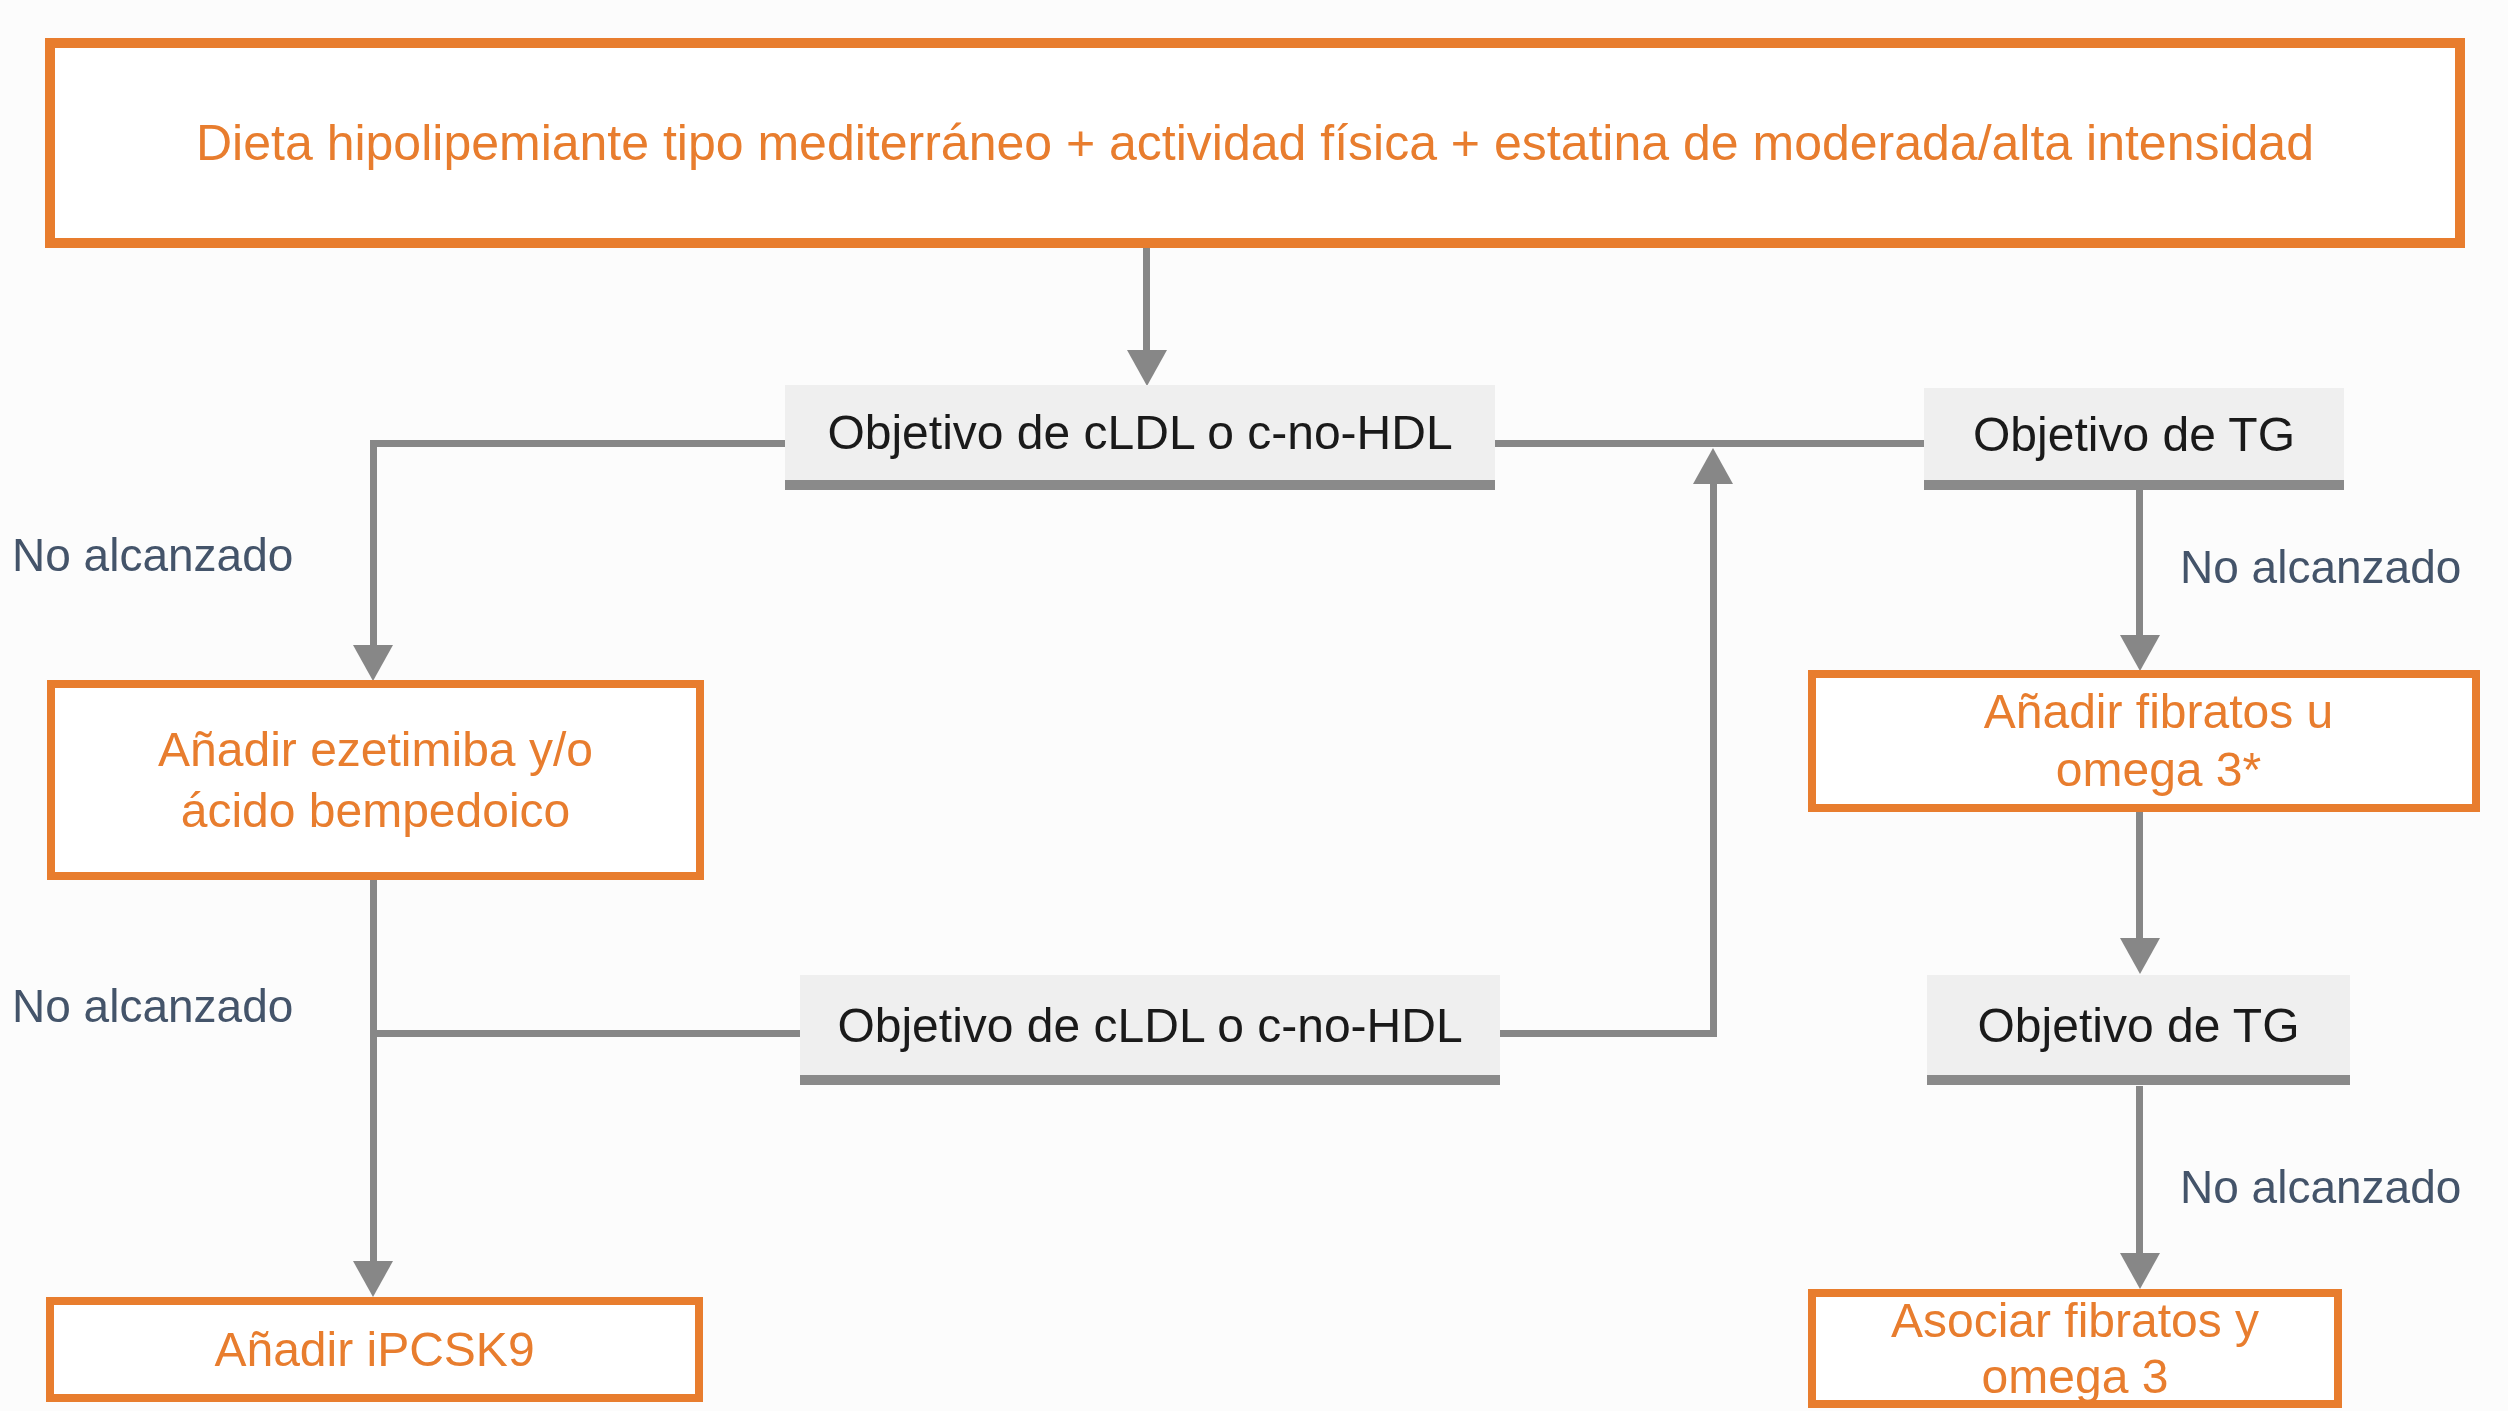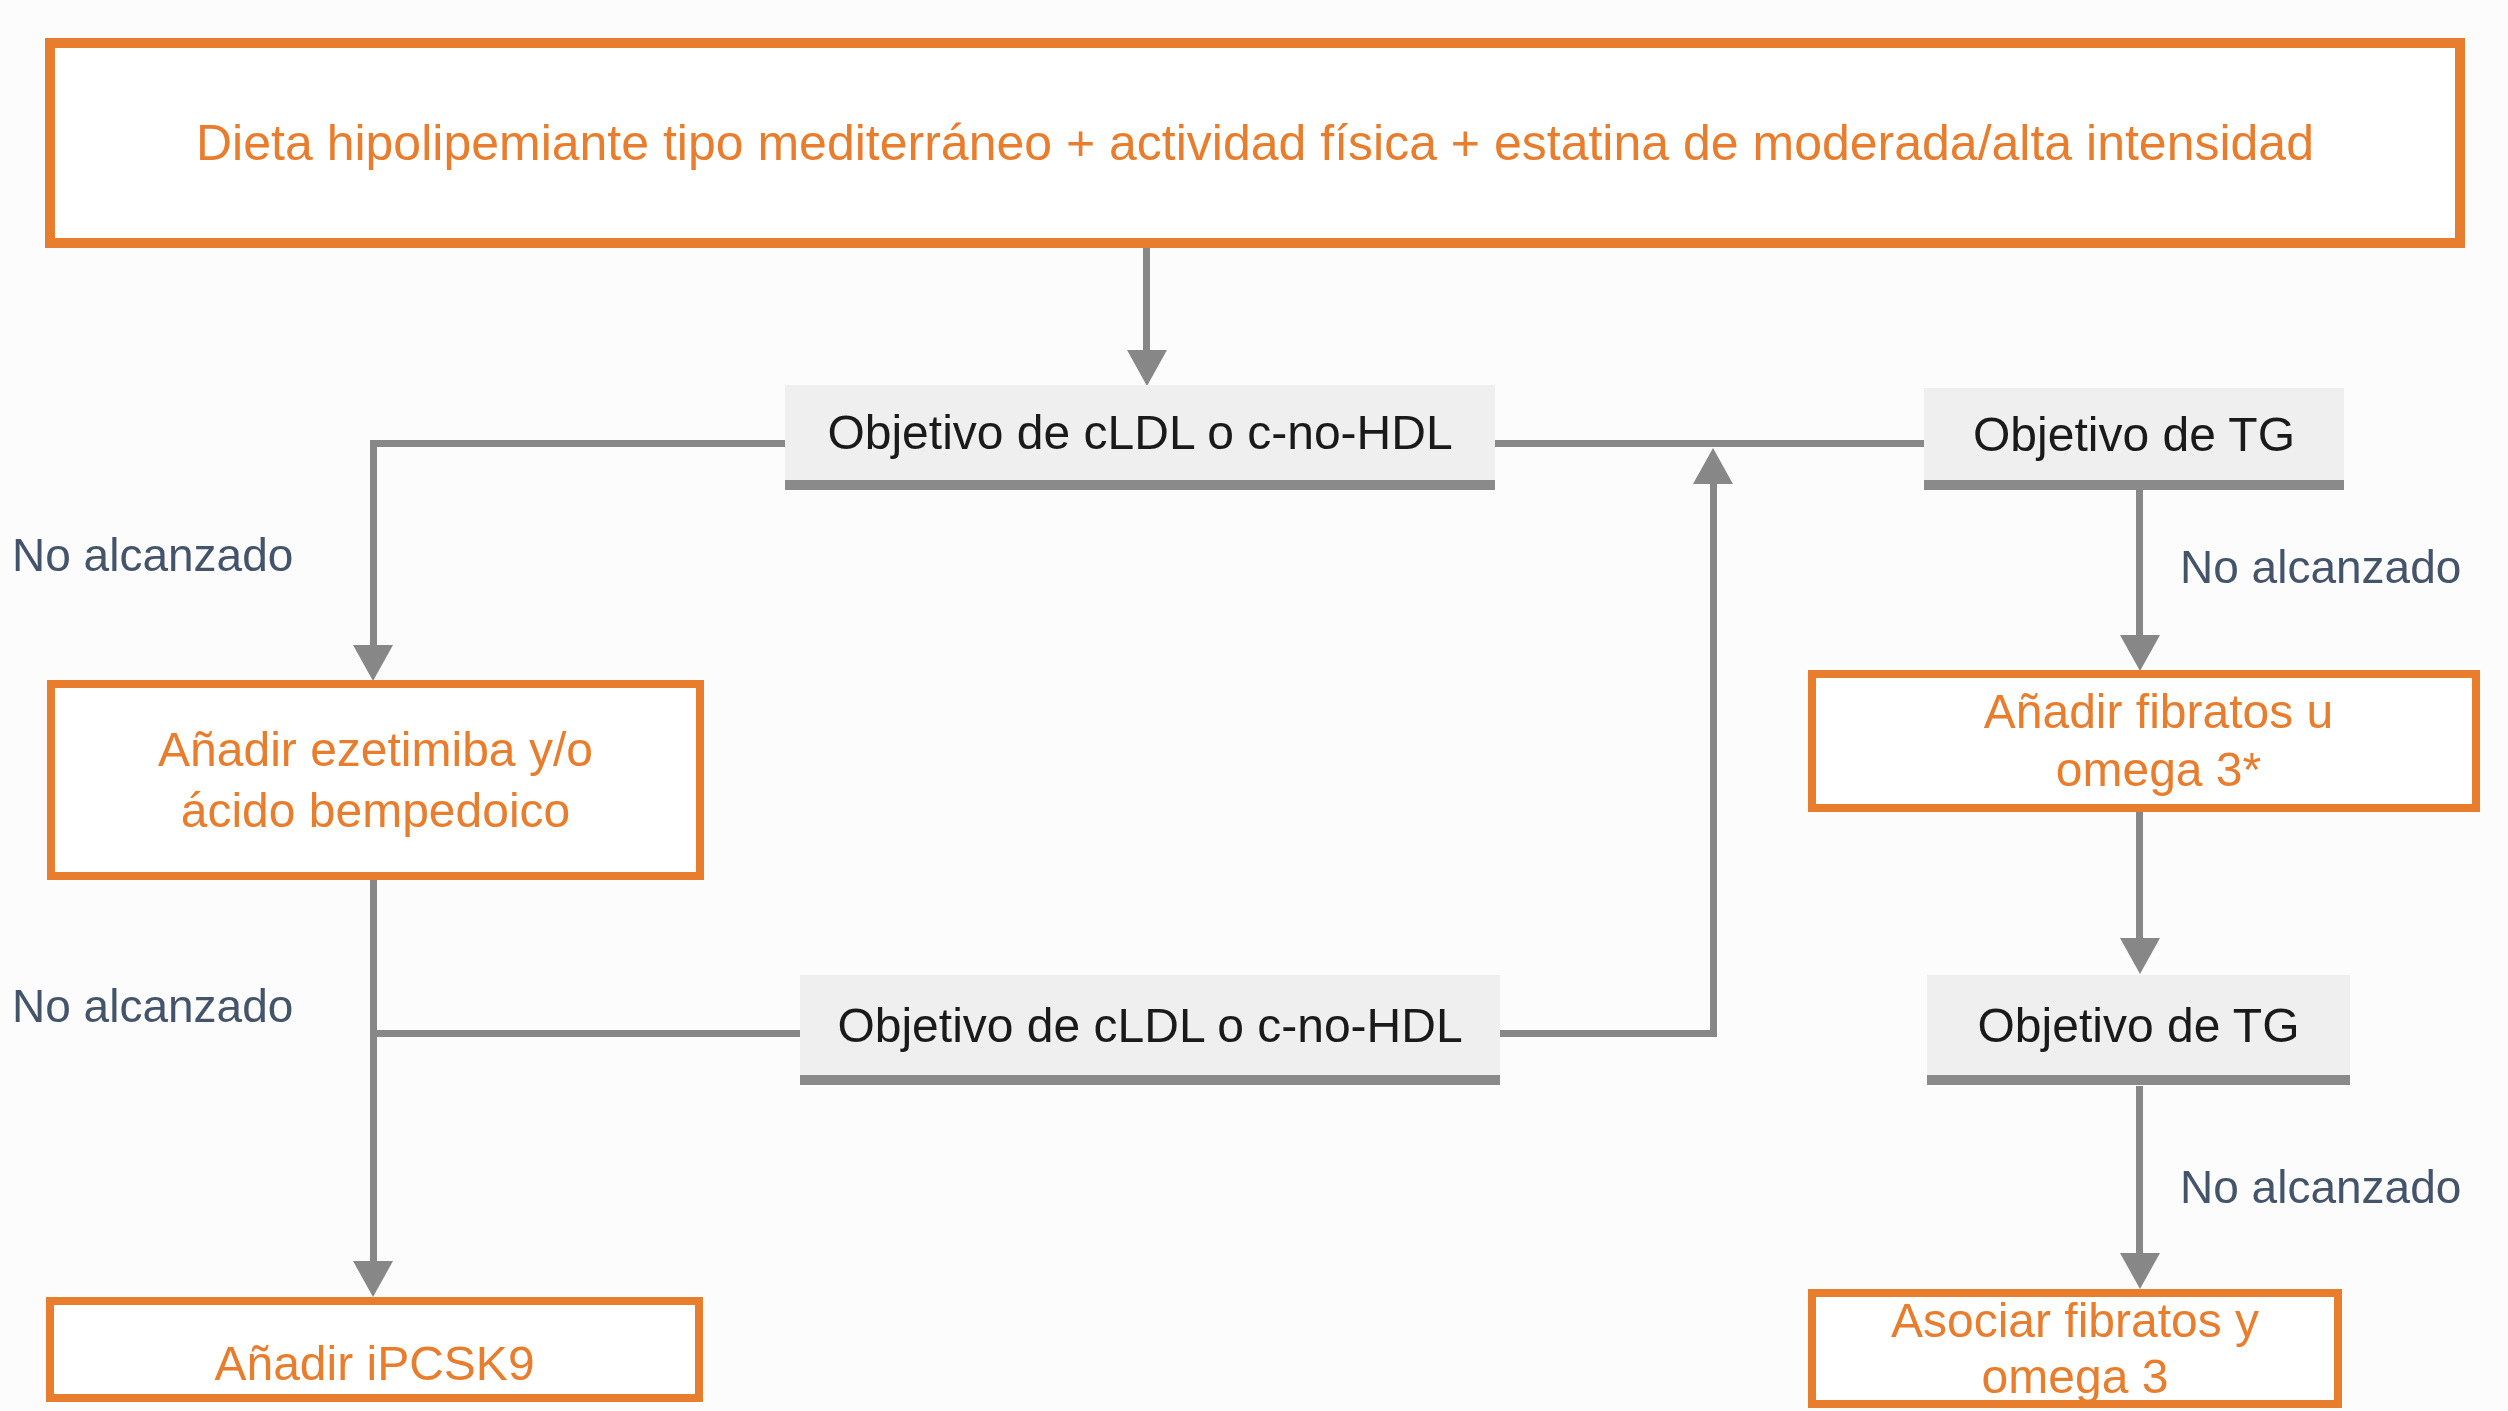--- a/index.html
+++ b/index.html
@@ -92,21 +92,21 @@
 
   <div class="box box-gray" style="left:1927px;top:975px;width:423px;height:110px;">
     <span>Objetivo de TG</span>
   </div>
 
   <div class="box box-orange" style="left:47px;top:680px;width:657px;height:200px;">
     <span>Añadir ezetimiba y/o
 ácido bempedoico</span>
   </div>
 
-  <div class="box box-orange" style="left:46px;top:1297px;width:657px;height:105px;align-items:flex-end;">
+  <div class="box box-orange" style="left:46px;top:1297px;width:657px;height:105px;">
     <span>Añadir iPCSK9</span>
   </div>
 
   <div class="box box-orange" style="left:1808px;top:670px;width:672px;height:142px;line-height:1.2;padding-left:29px;">
     <span>Añadir fibratos u
 omega 3*</span>
   </div>
 
   <div class="box box-orange" style="left:1808px;top:1289px;width:534px;height:119px;line-height:1.15;">
     <span>Asociar fibratos y

